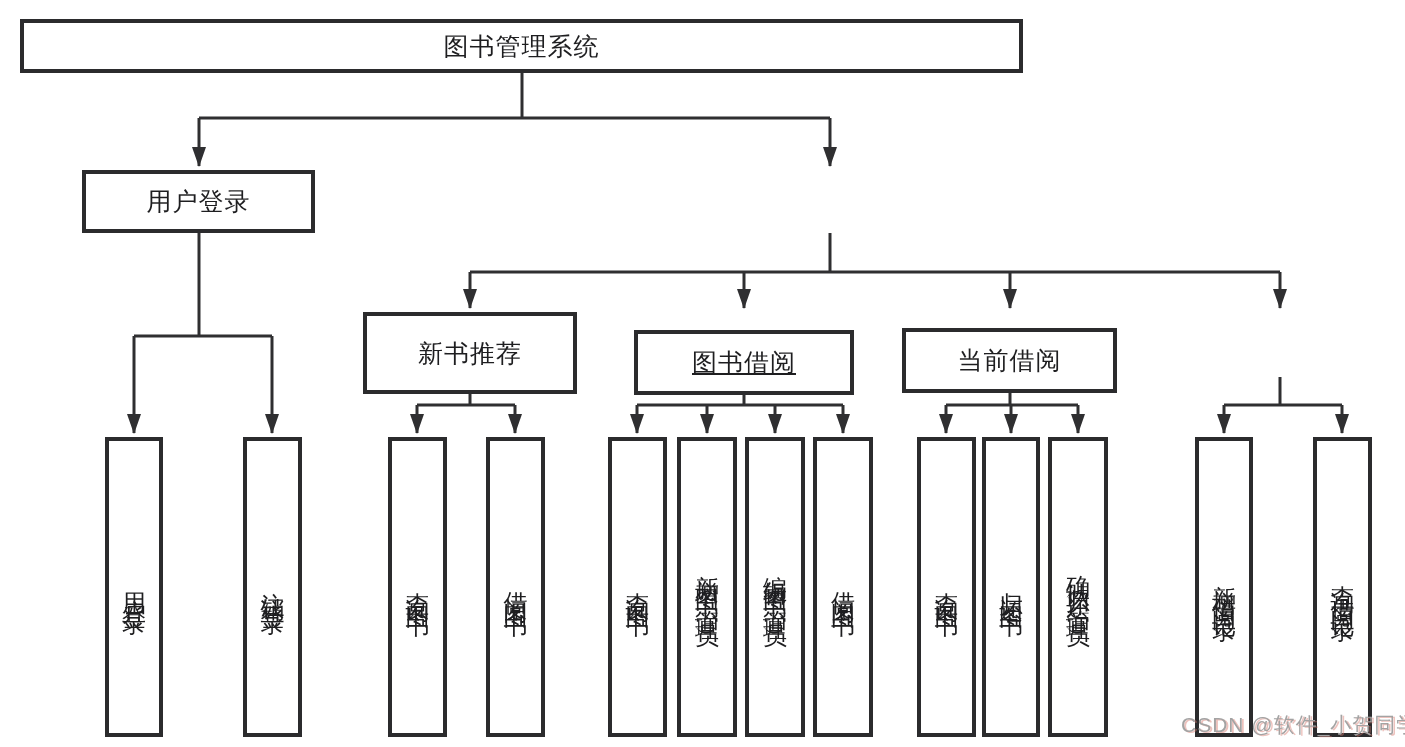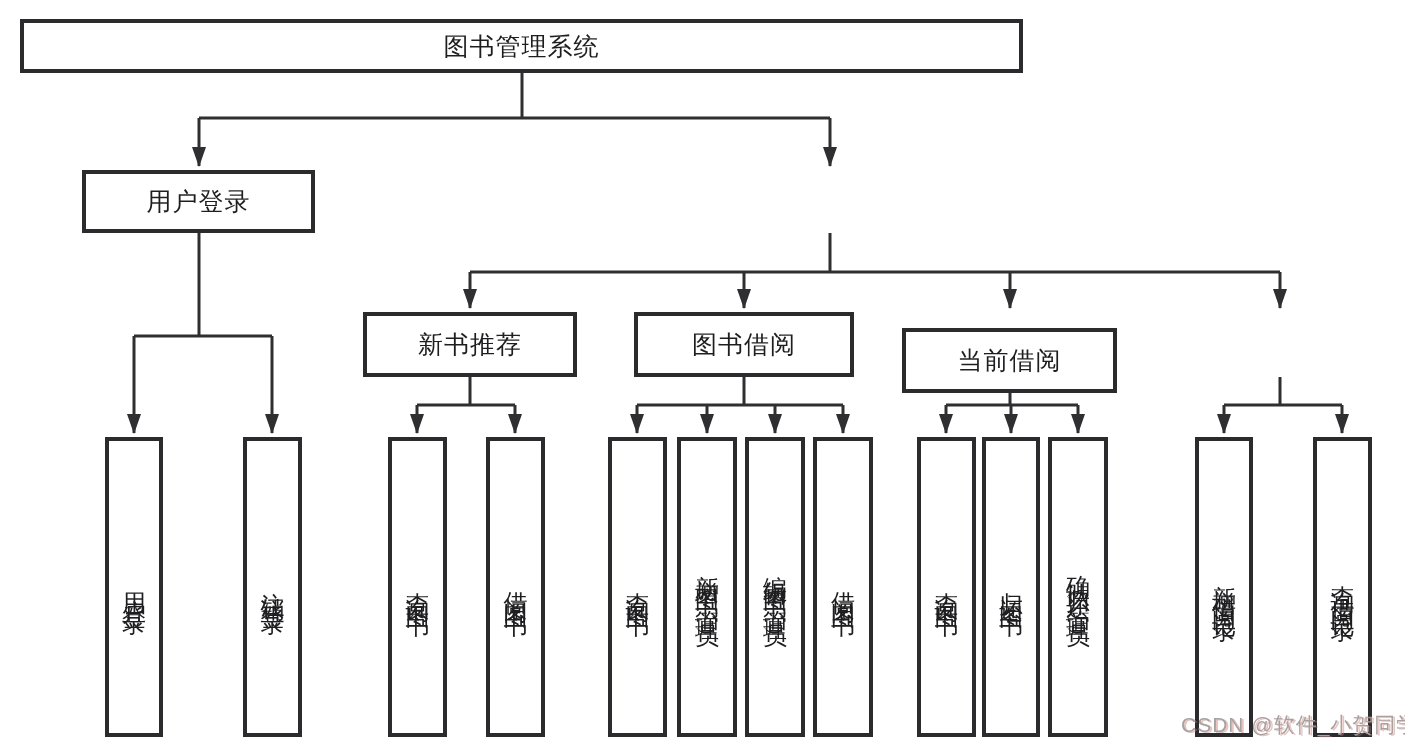--- a/index.html
+++ b/index.html
@@ -90,22 +90,22 @@
       <path d="M1078,405 V433" marker-end="url(#arw)"></path>
       <path d="M1224,405 V433" marker-end="url(#arw)"></path>
       <path d="M1342,405 V433" marker-end="url(#arw)"></path>
     </g>
   </svg>
 
   <div class="node h-node" style="left:20px;top:19px;width:1003px;height:54px;">图书管理系统</div>
 
   <div class="node h-node" style="left:82px;top:170px;width:233px;height:63px;">用户登录</div>
 
-  <div class="node h-node" style="left:363px;top:312px;width:214px;height:65px;">新书推荐</div>
-  <div class="node h-node" style="left:634px;top:312px;width:220px;height:65px;">图书借阅</div>
+  <div class="node h-node" style="left:363px;top:312px;width:214px;height:82px;">新书推荐</div>
+  <div class="node h-node" style="left:634px;top:330px;width:220px;height:65px;text-decoration:underline;">图书借阅</div>
   <div class="node h-node" style="left:902px;top:328px;width:215px;height:65px;">当前借阅</div>
 
   <div class="node v-node" style="left:105px;top:437px;width:58px;height:300px;">
     <span>用户登录</span>
     </div>
   <div class="node v-node" style="left:243px;top:437px;width:59px;height:300px;">
     <span>注销登录</span>
     </div>
 
   <div class="node v-node" style="left:388px;top:437px;width:59px;height:300px;">

